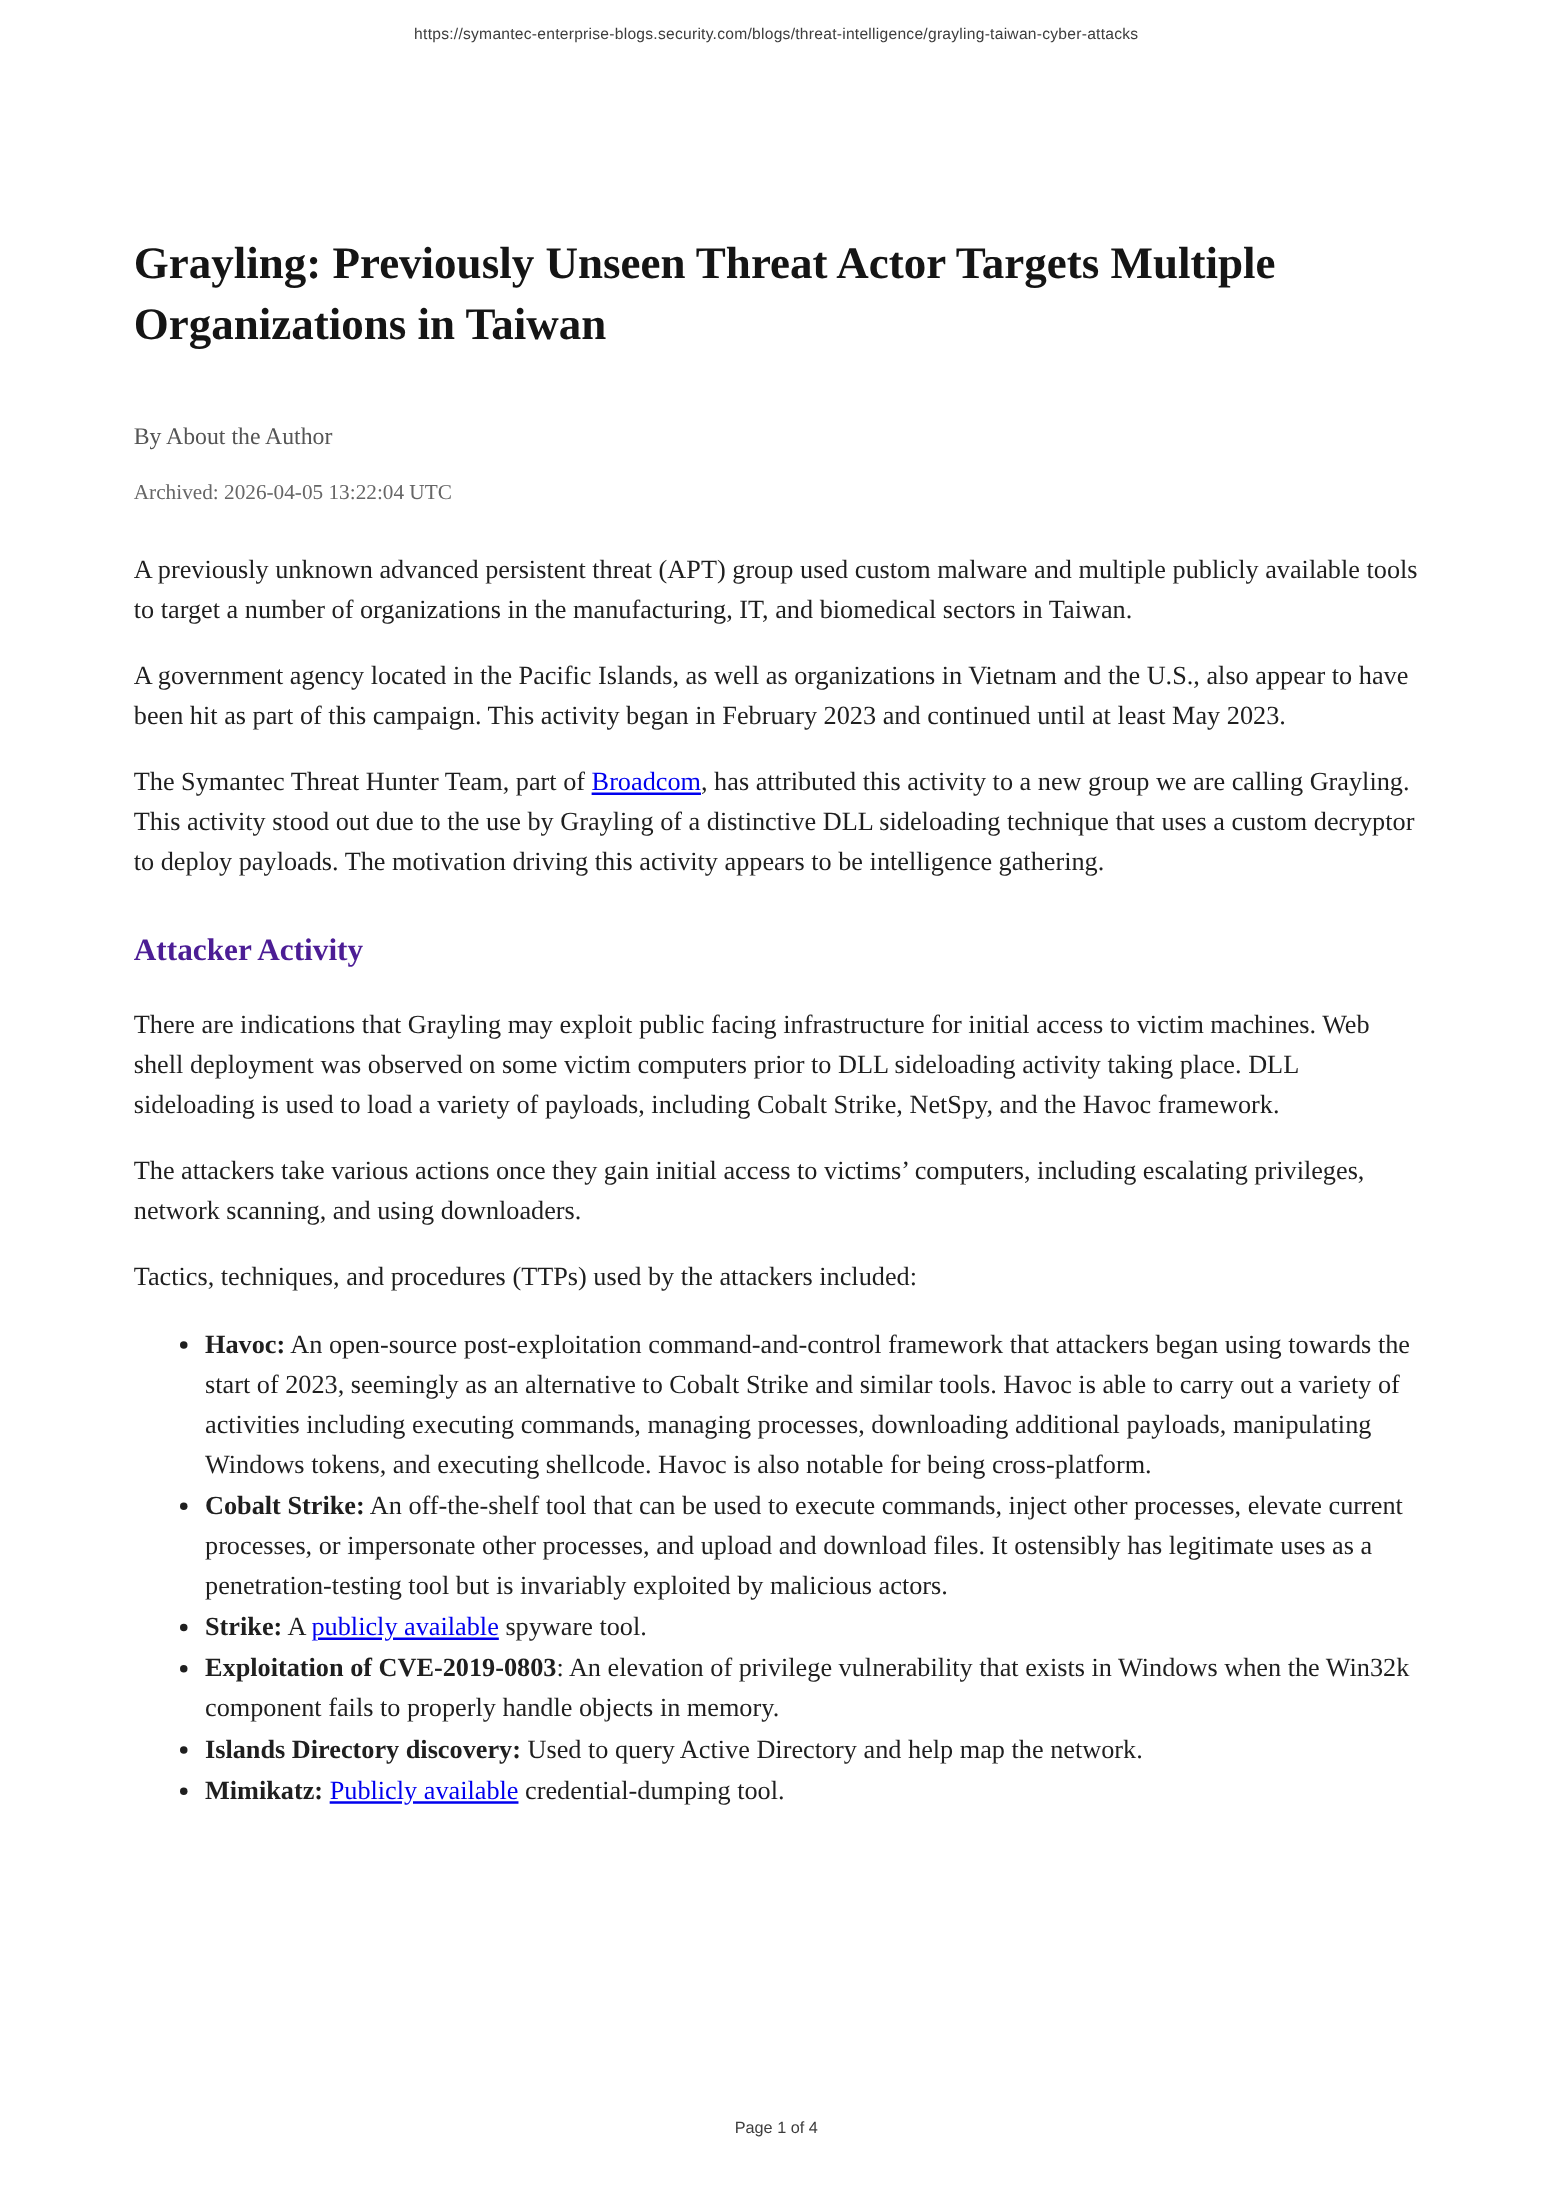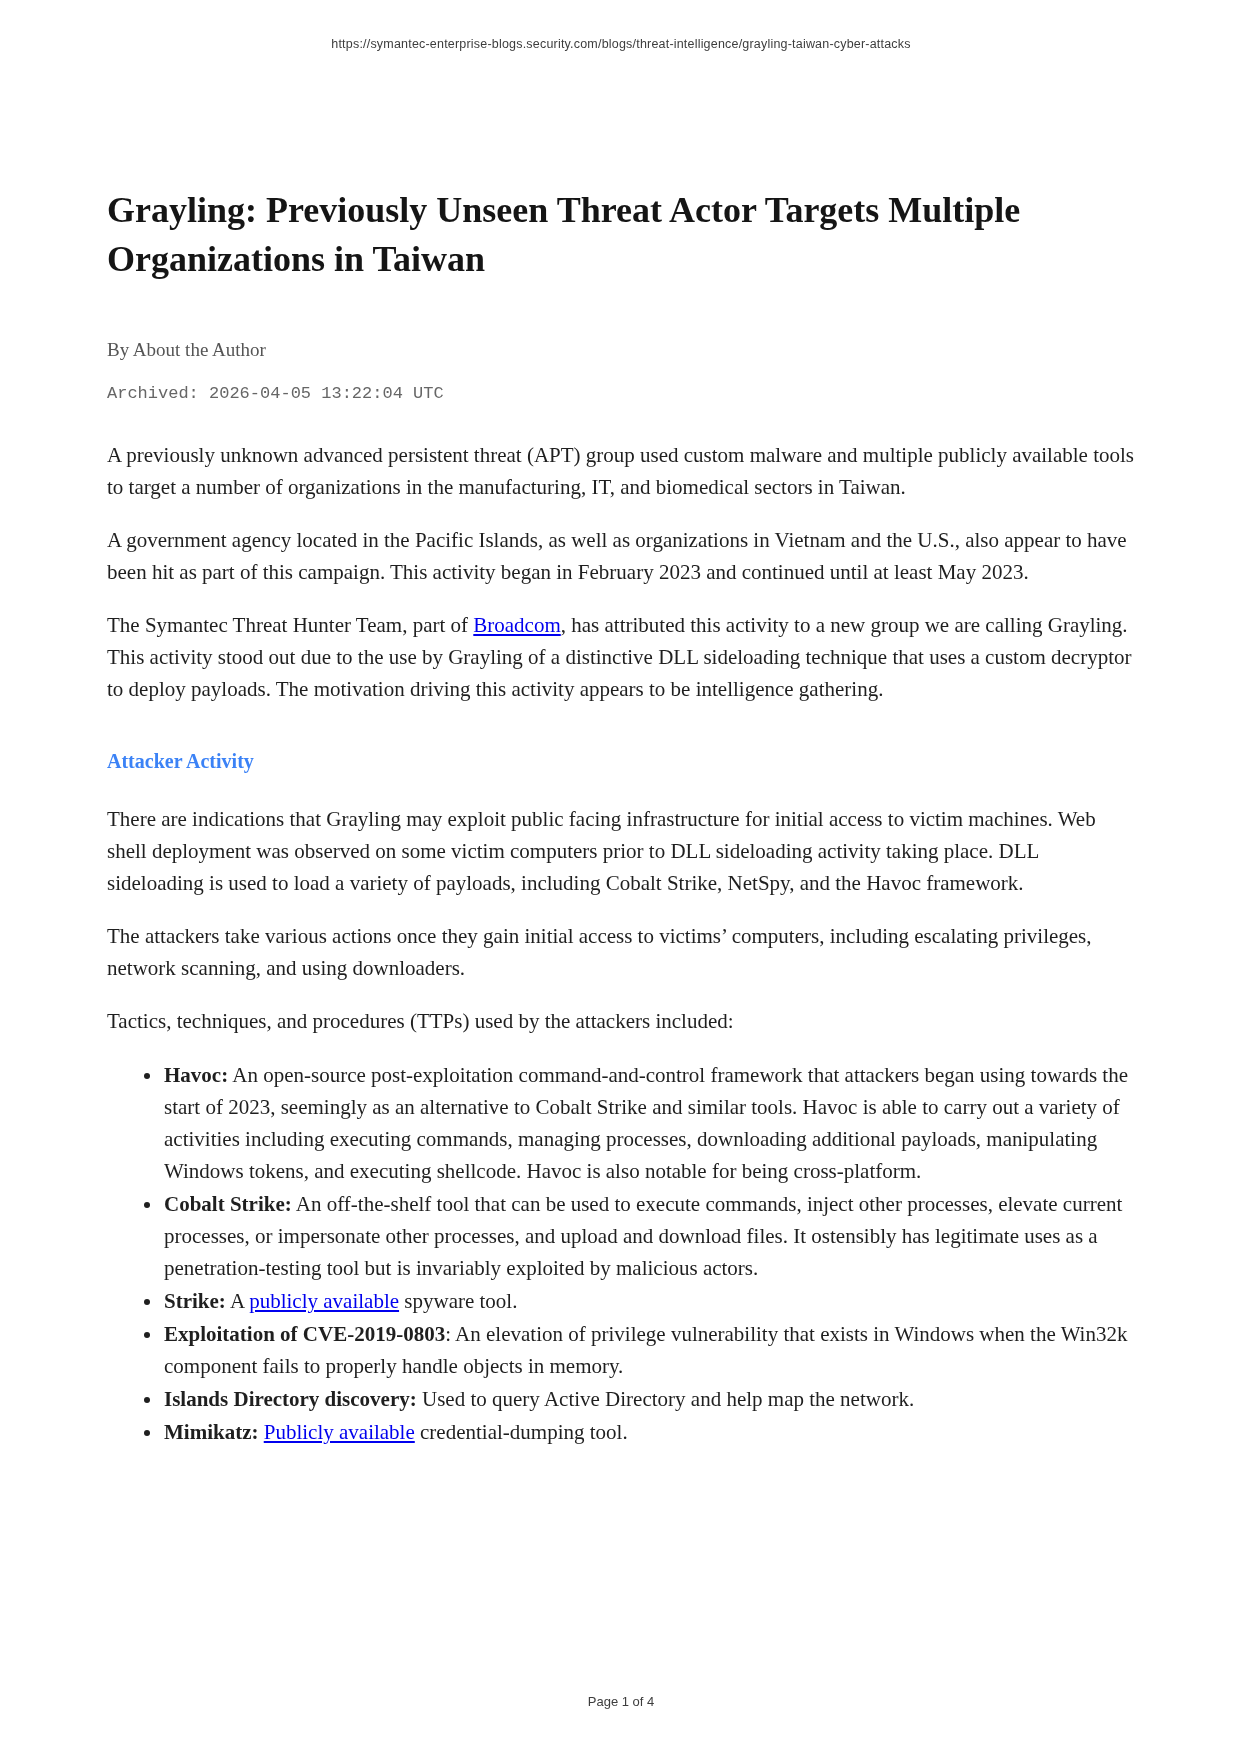--- a/index.html
+++ b/index.html
@@ -11,21 +11,21 @@
     position: relative;
     width: 1242px;
     height: 1756px;
     background: #ffffff;
     overflow: hidden;
     font-family: "Liberation Serif", serif;
     color: #1f1f1f;
   }
   .url-bar {
     position: absolute;
-    top: 37px;
+    top: 20px;
     left: 0;
     width: 100%;
     text-align: center;
     font-family: "Liberation Sans", sans-serif;
     font-size: 12.5px;
     color: #3d3d3d;
     letter-spacing: 0.2px;
   }
   article {
     position: absolute;
@@ -45,39 +45,38 @@
     margin: 54px 0 0 0;
     font-size: 19px;
     line-height: 24px;
     color: #555555;
   }
   .archived {
     margin: 21px 0 0 0;
     font-size: 17px;
     line-height: 22px;
     color: #666666;
-    font-family: Liberation Mono, monospace;
   }
   .body-text p, .body-text ul {
     font-size: 21px;
     line-height: 32px;
     color: #1f1f1f;
   }
   .body-text p {
     margin: 0 0 21px 0;
   }
   .first-para {
     margin-top: 34px !important;
   }
   h2 {
     margin: 40px 0 26px 0;
-    font-size: 20px;
+    font-size: 25px;
     line-height: 32px;
     font-weight: bold;
-    color: #3b82f6;
+    color: #4c1d95;
   }
   ul.ttp-list {
     margin: 22px 0 0 0;
     padding-left: 56px;
     list-style: disc outside;
   }
   ul.ttp-list li {
     margin: 0 0 1px 0;
     padding-left: 1px;
   }

